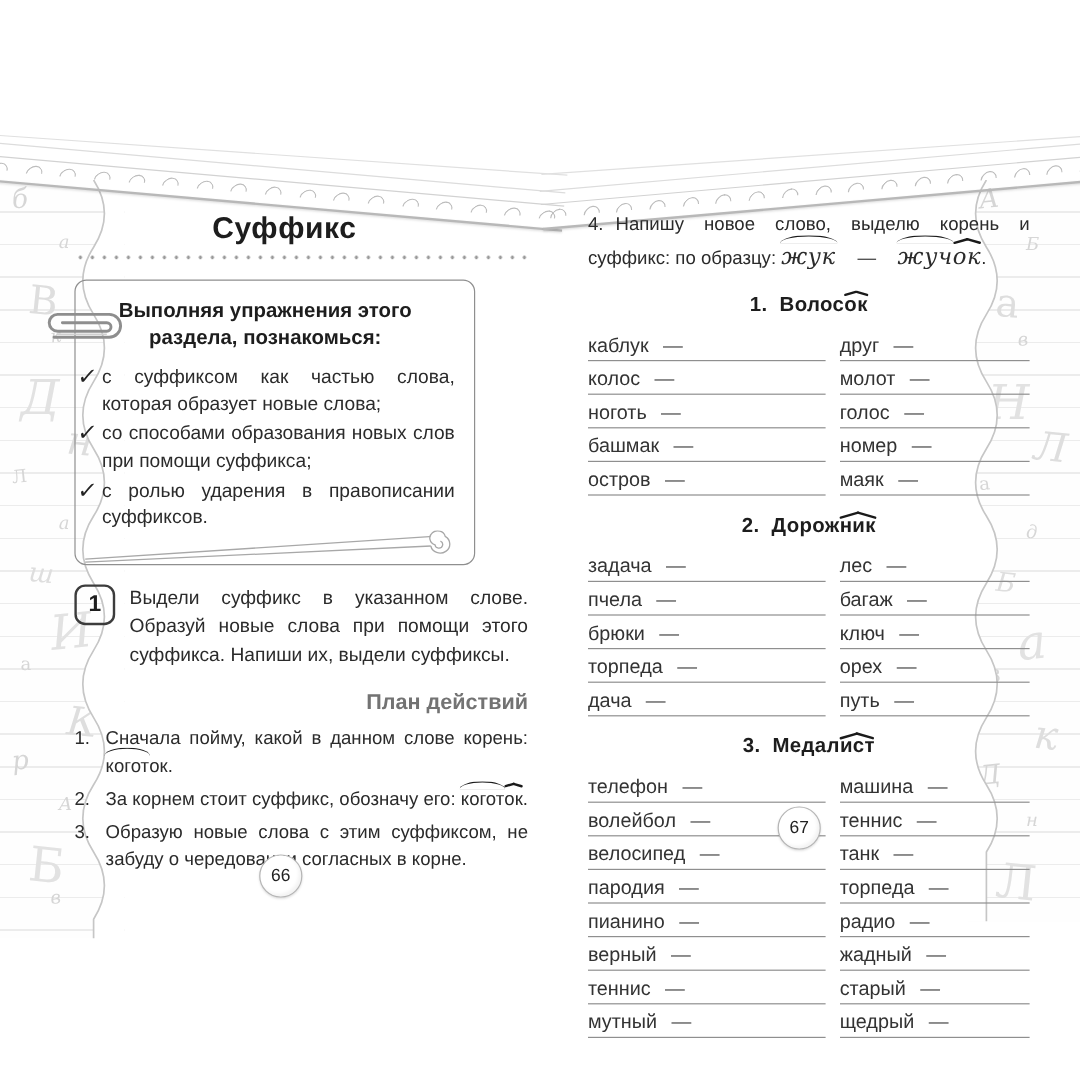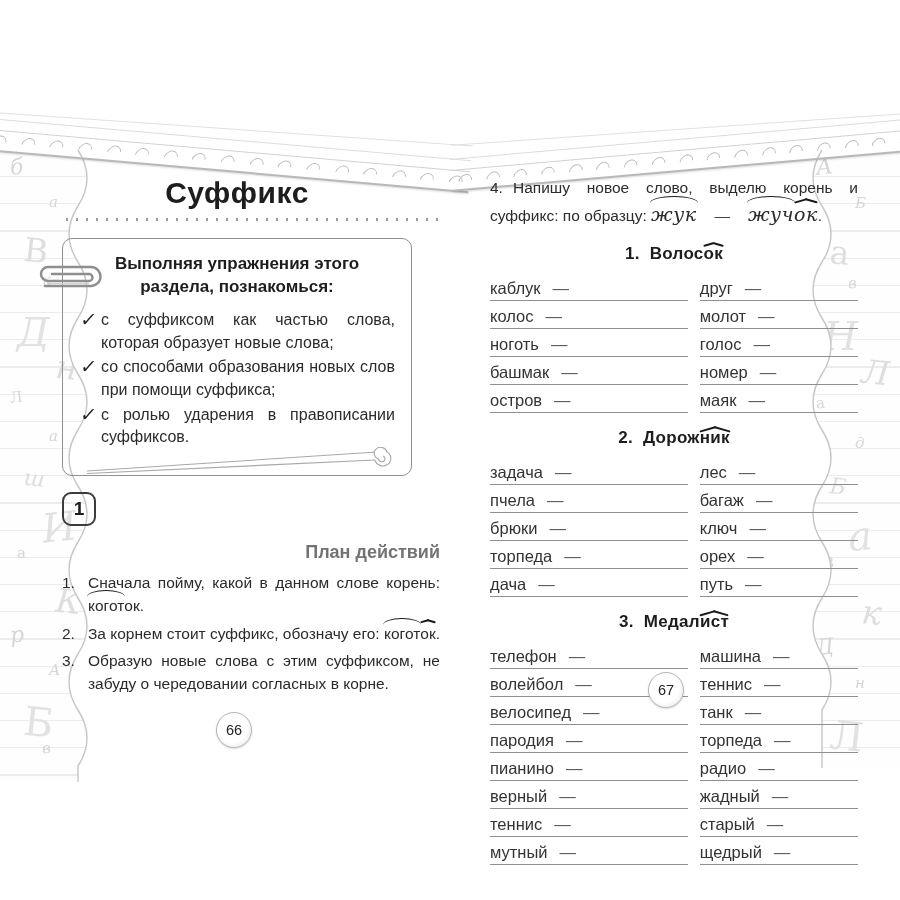--- a/index.html
+++ b/index.html
@@ -33,26 +33,26 @@
   .bump-row{position:absolute;top:17px;left:6px;right:6px;display:flex;justify-content:space-between;}
   .bump{width:13px;height:10px;border:1.6px solid #bdbdbd;border-radius:50%;border-bottom-color:transparent;border-left-color:transparent;transform:rotate(-40deg);background:transparent;}
   .page-edge{position:absolute;top:31px;left:0;right:0;height:1.6px;background:#b8b8b8;box-shadow:0 1px 2px rgba(0,0,0,.14);}
   .far-line{position:absolute;z-index:2;height:1px;background:#e0e0e0;}
   .far-line.fl{left:-6px;top:112px;width:480px;transform:rotate(4deg);transform-origin:0 0;}
   .far-line.fr{left:450px;top:112px;width:470px;transform:rotate(-4deg);transform-origin:100% 0;}
   
   .page{position:absolute;z-index:4;}
   .page-left{left:62px;top:176px;width:378px;}
   .page-right{left:490px;top:176px;width:368px;}
-  .page-title{margin:0;text-align:center;width:350px;font-size:30px;font-weight:bold;letter-spacing:.5px;color:#1d1d1d;}
+  .page-title{margin:0;text-align:center;width:350px;font-size:25px;font-weight:bold;letter-spacing:.5px;color:#1d1d1d;}
   .dotted-rule{margin-top:8px;height:3px;width:100%;
     background-image:radial-gradient(circle,#9a9a9a 1.2px,transparent 1.5px);
     background-size:10px 3px;background-repeat:repeat-x;}
   
-  .intro-box{position:relative;margin-top:17px;width:316px;border:1.4px solid #8f8f8f;border-radius:10px;padding:12px 16px 24px 16px;}
+  .intro-box{position:relative;margin-top:17px;width:316px;border:1.4px solid #8f8f8f;border-radius:10px;padding:12px 16px 24px 0;}
   .intro-heading{margin:2px 4px 10px 4px;text-align:center;font-size:17px;font-weight:bold;line-height:1.35;color:#1d1d1d;}
   .intro-list{list-style:none;margin:0;padding:0;}
   .intro-list li{display:flex;margin:2px 0;}
   .check{flex:0 0 22px;font-size:19px;font-weight:bold;color:#222;transform:skewX(-8deg);line-height:1.2;}
   .intro-text{font-size:16px;line-height:1.42;text-align:justify;}
   .paperclip{position:absolute;left:-30px;top:24px;}
   .curl{position:absolute;right:6px;bottom:0px;}
   
   .exercise{display:flex;margin-top:16px;}
   .badge{flex:0 0 30px;height:30px;border:2px solid #3c3c3c;border-radius:9px;font-size:19px;font-weight:bold;
@@ -215,20 +215,21 @@
         </ul>
       <svg class="curl" width="320" height="28" viewBox="0 0 320 28">
         <path d="M2,24 L292,5" stroke="#a8a8a8" stroke-width="1.1" fill="none"></path>
         <path d="M2,26.5 L290,13" stroke="#a8a8a8" stroke-width="1.1" fill="none"></path>
         <path d="M290,13 a8,7.5 0 1 0 12,-8 a6.5,6 0 1 0 -8.5,7 a3.2,3 0 1 0 4.5,-3" fill="#ffffff" stroke="#a8a8a8" stroke-width="1.1"></path>
       </svg>
     </div>
 
     <div class="exercise">
       <span class="badge">1</span>
+      <p>Выдели суффикс в указанном слове. Образуй новые слова при помощи этого суффикса. Напиши их, выдели суффиксы.</p>
     </div>
 
     <h3 class="plan-heading">План действий</h3>
     <ol class="plan-list" id="plan-steps">
         <li><span class="step-num">1.</span><span>Сначала пойму, какой в данном слове корень:</span> <span class="word"><span class="root-arc">когот</span><span>ок</span>.</span></li>
         <li><span class="step-num">2.</span><span>За корнем стоит суффикс, обозначу его:</span> <span class="word"><span class="root-arc">когот</span><span class="hat">ок</span>.</span></li>
         <li><span class="step-num">3.</span><span>Образую новые слова с этим суффиксом, не забуду о чередовании согласных в корне.</span></li>
       </ol>
 
   </section>

